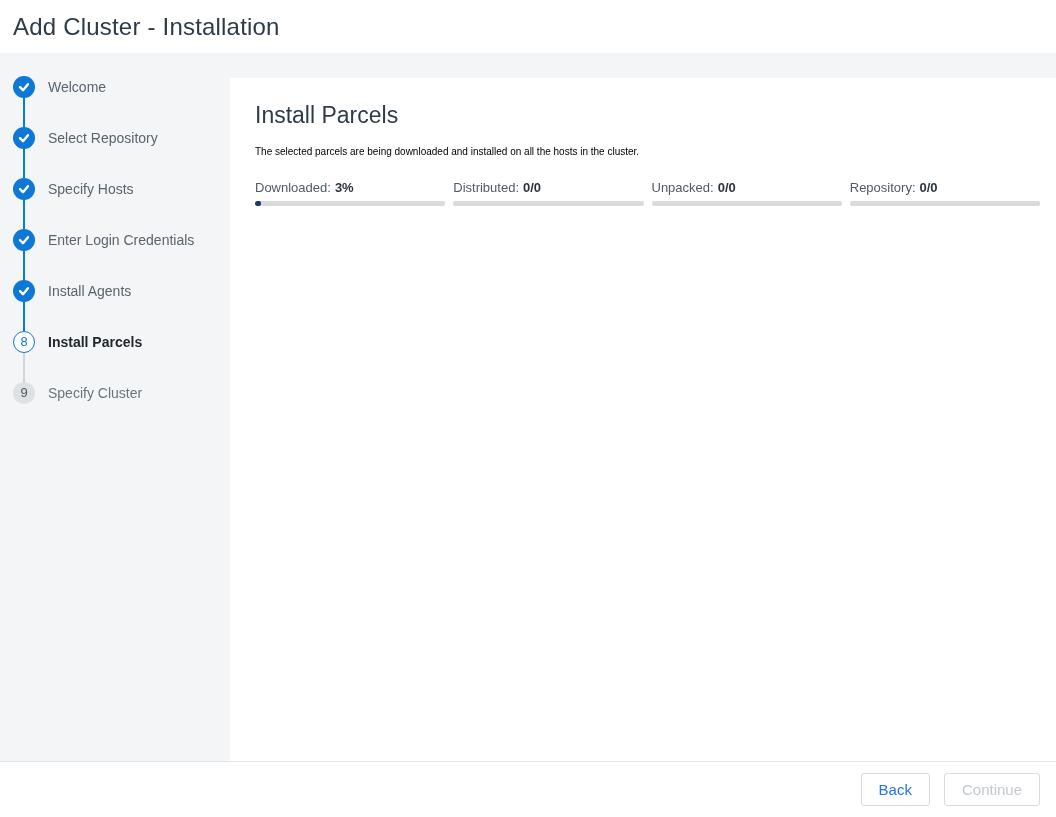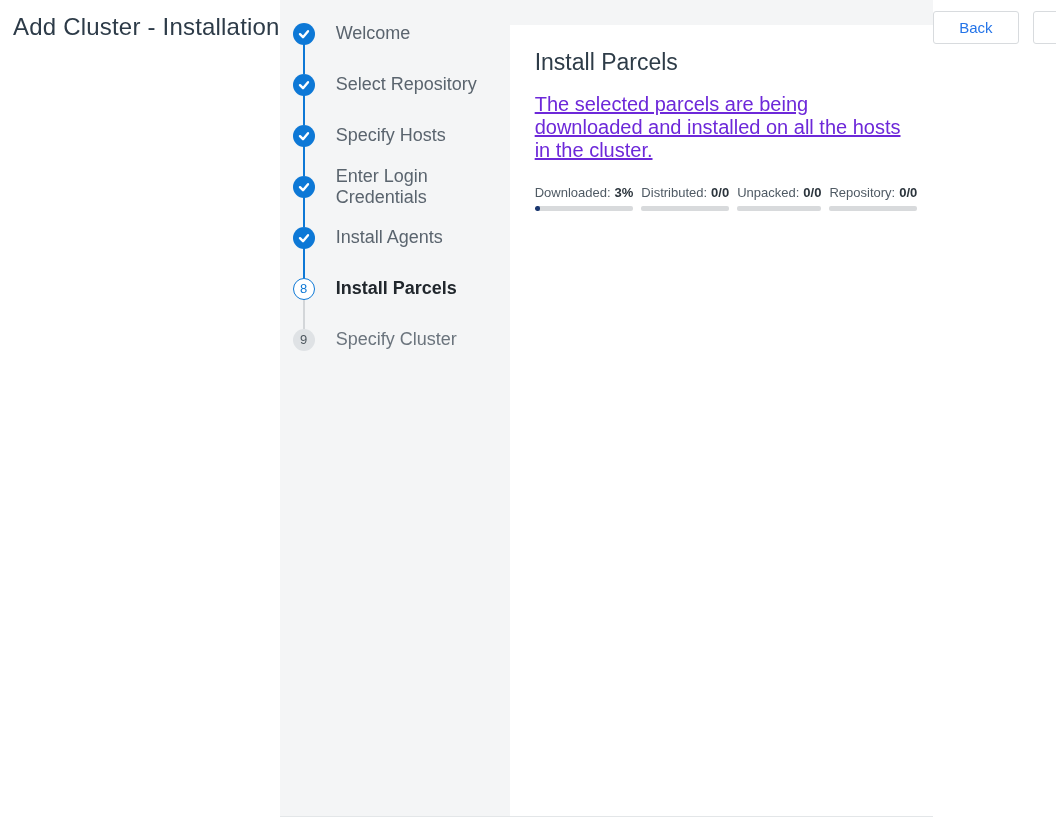--- a/index.html
+++ b/index.html
@@ -2,21 +2,21 @@
 <html><head>
 <meta charset="utf-8">
 <style>
   * { margin: 0; padding: 0; box-sizing: border-box; }
   html, body { background: #fff; }
   body {
     width: 1056px; height: 817px;
     font-family: "Liberation Sans", "DejaVu Sans", sans-serif;
     color: #2d3b48; overflow: hidden;
   }
-  .app { width: 1056px; height: 817px; display: flex; flex-direction: row; }
+  .app { width: 1056px; height: 817px; display: flex; flex-direction: column; }
 
   
   .header { height: 53px; background: #fff; display: flex; align-items: center; padding-left: 13px; flex: 0 0 auto; }
   .page-title { font-size: 24px; font-weight: 400; color: #2d3b48; letter-spacing: 0.2px; }
 
   
   .body { flex: 1 1 auto; display: flex; background: #f4f5f6; border-bottom: 1px solid #e3e6e8; min-height: 0; }
 
   
   .sidebar { width: 230px; flex: 0 0 230px; padding: 8px 0 0 13px; }
@@ -26,50 +26,50 @@
   .step .connector.gray { background: #d3d6d9; }
   .circle {
     position: relative; z-index: 2;
     width: 22px; height: 22px; border-radius: 50%; flex: 0 0 22px;
     display: flex; align-items: center; justify-content: center;
     font-size: 13px;
   }
   .circle.done { background: #0d78d6; }
   .circle.current { background: #fff; border: 1.5px solid #0d78d6; color: #0d78d6; }
   .circle.future { background: #dfe2e5; color: #4e575f; }
-  .step-label { margin-left: 21px; font-size: 18px; color: #5a646e; }
+  .step-label { margin-left: 13px; font-size: 14px; color: #5a646e; }
   .step.current .step-label { color: #21272d; font-weight: 700; }
   .step.future .step-label { color: #6b747d; }
 
   
   .main { flex: 1 1 auto; padding-top: 25px; min-width: 0; }
   .card { background: #fff; height: 100%; padding: 24px 16px 0 25px; }
   .content-heading { font-size: 23px; font-weight: 400; color: #2e3c48; }
-  .content-desc { margin-top: 17px; font-size: 20px; color: #6d28d9; text-decoration: underline; }
+  .content-desc { margin-top: 17px; font-size: 10px; color: #000000; }
 
   
   .parcel-row { margin-top: 23px; display: flex; align-items: flex-start; }
   .parcel-name-block { width: 227px; flex: 0 0 227px; display: flex; align-items: center; }
   .chevron { margin-right: 6px; cursor: pointer; display: inline-flex; }
   .parcel-name { font-size: 14px; font-weight: 700; color: #47535f; white-space: nowrap; }
   .parcel-version { font-size: 14px; color: #8b929a; margin-left: 5px; white-space: nowrap; }
   .progress-cols { flex: 1 1 auto; display: flex; gap: 8px; }
   .progress-col { flex: 1 1 0; }
   .progress-label-line { font-size: 13px; color: #4f5a64; white-space: nowrap; }
   .progress-value { font-weight: 700; color: #2b343c; margin-left: 4px; }
   .progress-track { margin-top: 6px; height: 5px; background: #d8dadc; border-radius: 2px; overflow: hidden; }
   .progress-fill { height: 100%; background: #1a3770; border-radius: 2px; min-width: 0; }
   .progress-fill[style*="width: 3%"] { min-width: 5px; }
 
   
   .footer { height: 55px; flex: 0 0 auto; background: #fff; display: flex; align-items: center; justify-content: flex-end; gap: 14px; padding-right: 16px; }
   .btn {
     height: 33px; border-radius: 3px; border: 1px solid #d8dbde; background: #fff;
     font-family: "Liberation Sans", "DejaVu Sans", sans-serif;
-    font-size: 15px; padding: 0 25px; cursor: pointer;
+    font-size: 15px; padding: 0 17px; cursor: pointer;
   }
   .btn-back { color: #2474e8; }
   .btn-continue { color: #c4c9ce; cursor: default; }
 </style>
 </head>
 <body>
 
 <div class="app">
 
   <div class="header">

